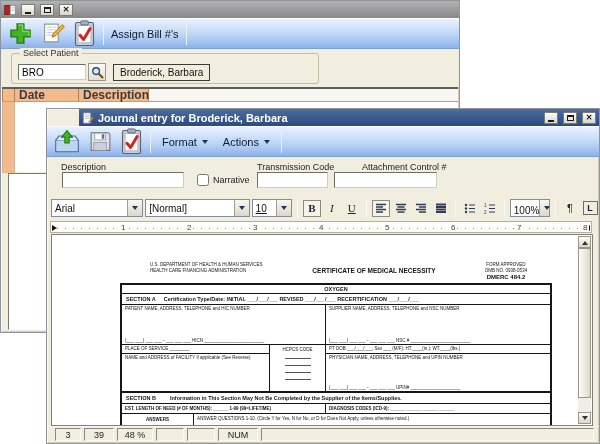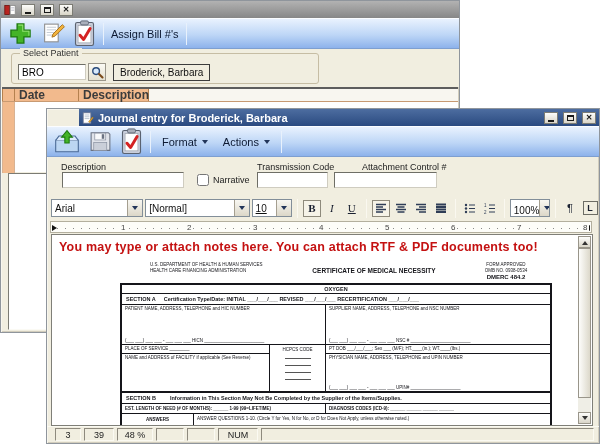--- a/index.html
+++ b/index.html
@@ -454,21 +454,20 @@
         <span class="ruler-num" style="left: 266px;">4</span>
         <span class="ruler-num" style="left: 332px;">5</span>
         <span class="ruler-num" style="left: 398px;">6</span>
         <span class="ruler-num" style="left: 464px;">7</span>
         <span class="ruler-num" style="left: 530px;">8</span>
       </div>
   </div>
 
   <div class="j-editor-wrap">
     <div class="editor">
-      <div class="note-line">You may type or attach notes here. You can attach RTF &amp; PDF documents too!</div>
 
       <div class="cmn">
         <div class="cmn-header">
           <div class="cmn-agency">
             <div>U.S. DEPARTMENT OF HEALTH &amp; HUMAN SERVICES</div>
             <div>HEALTH CARE FINANCING ADMINISTRATION</div>
           </div>
           <div class="cmn-title">CERTIFICATE OF MEDICAL NECESSITY</div>
           <div class="cmn-approved">
             <div>FORM APPROVED</div>

